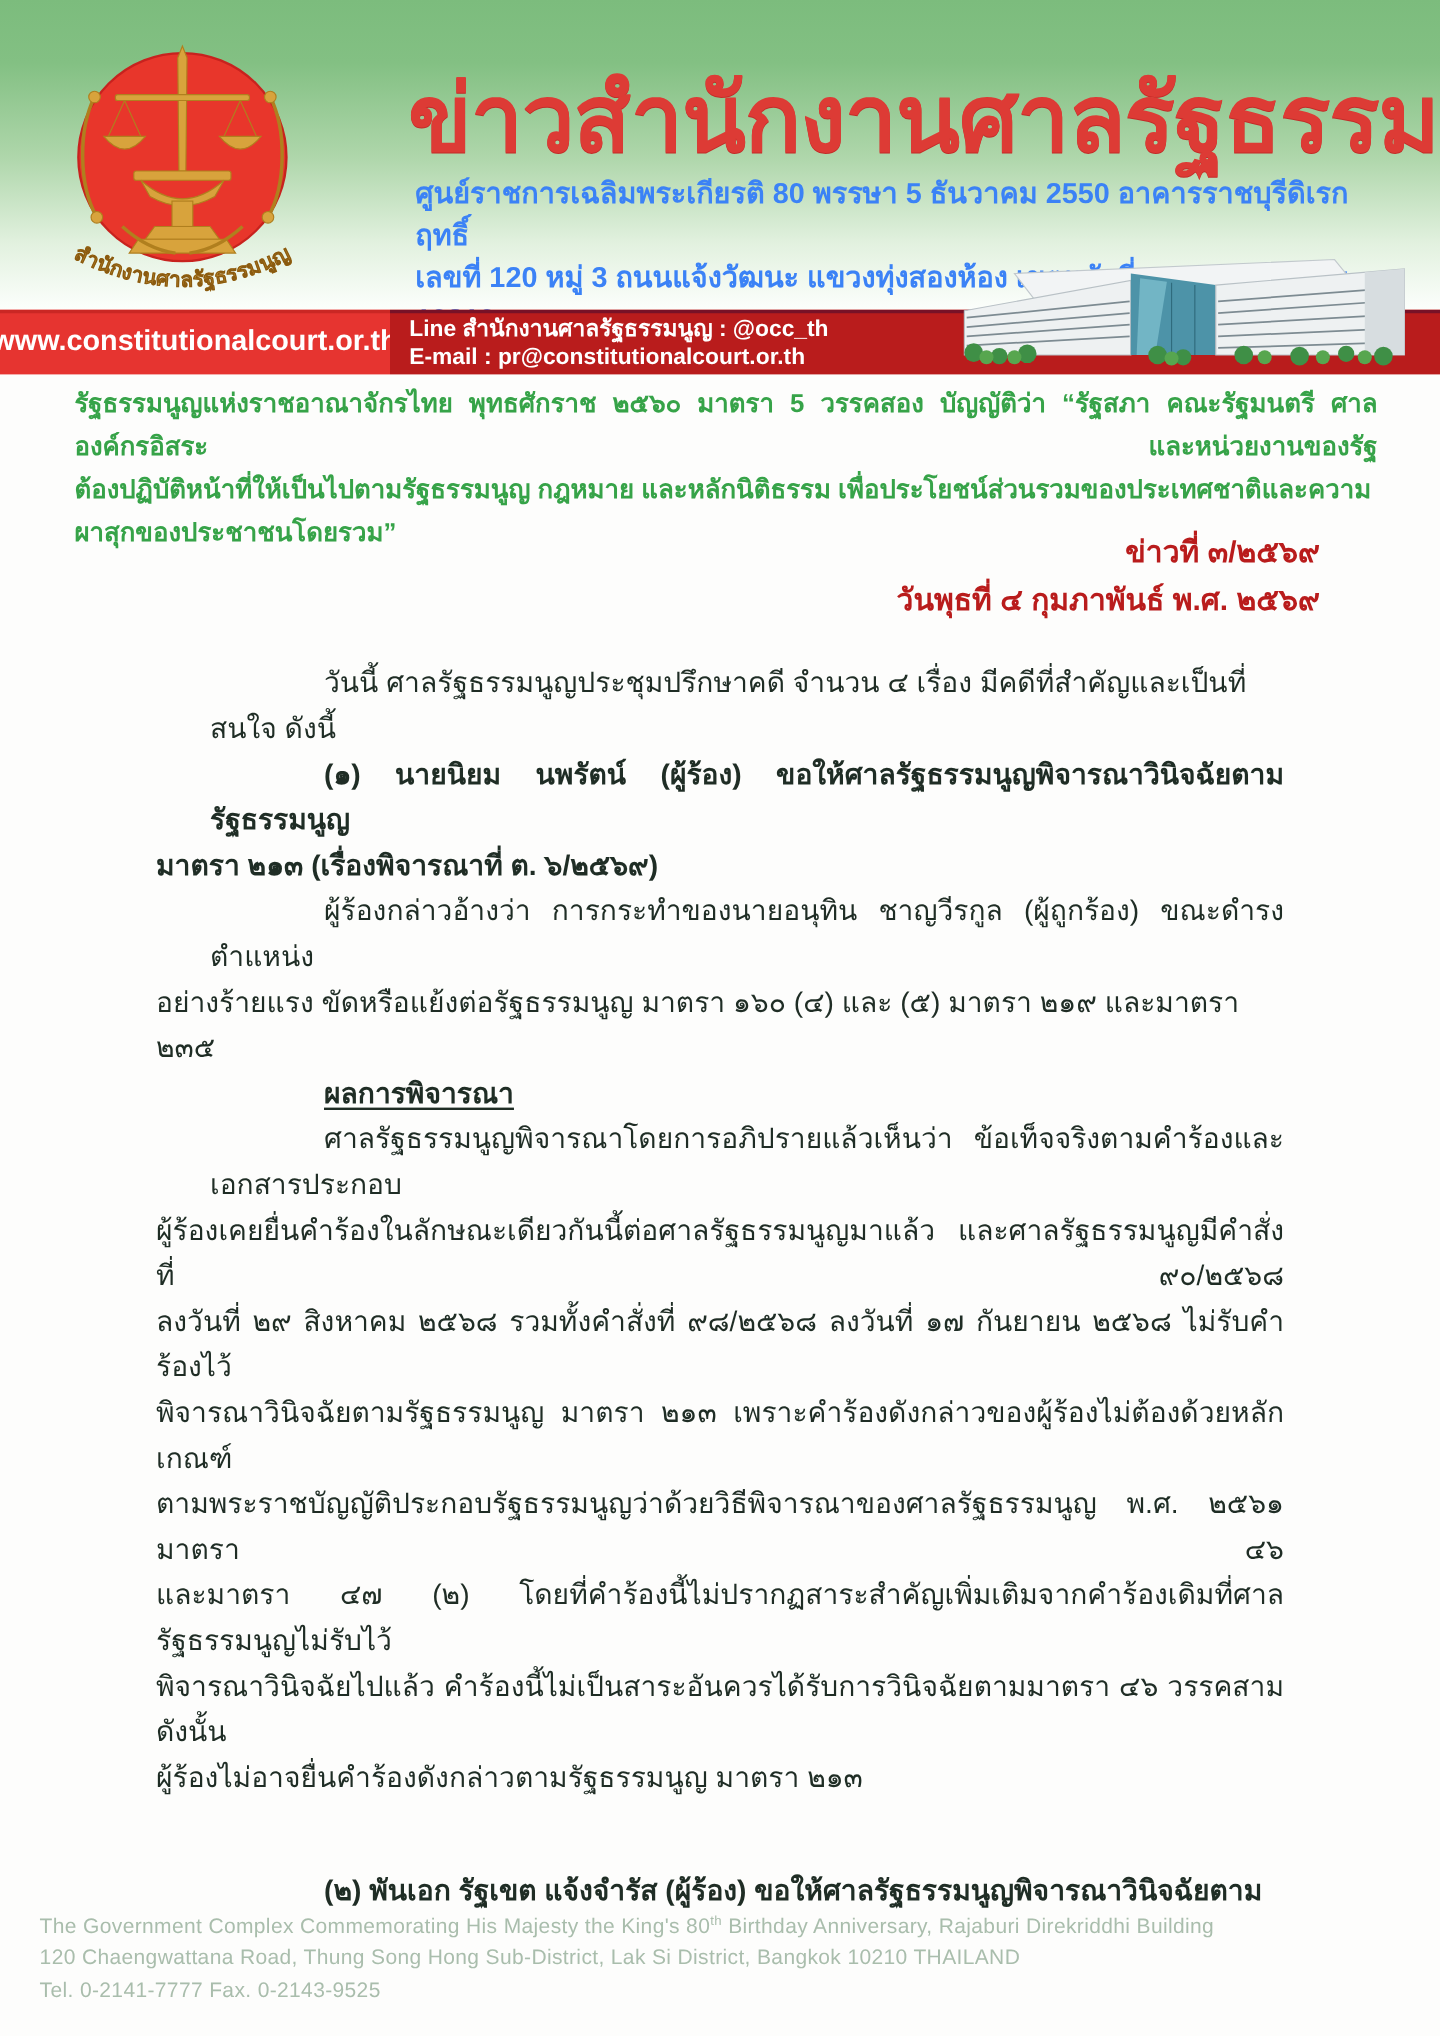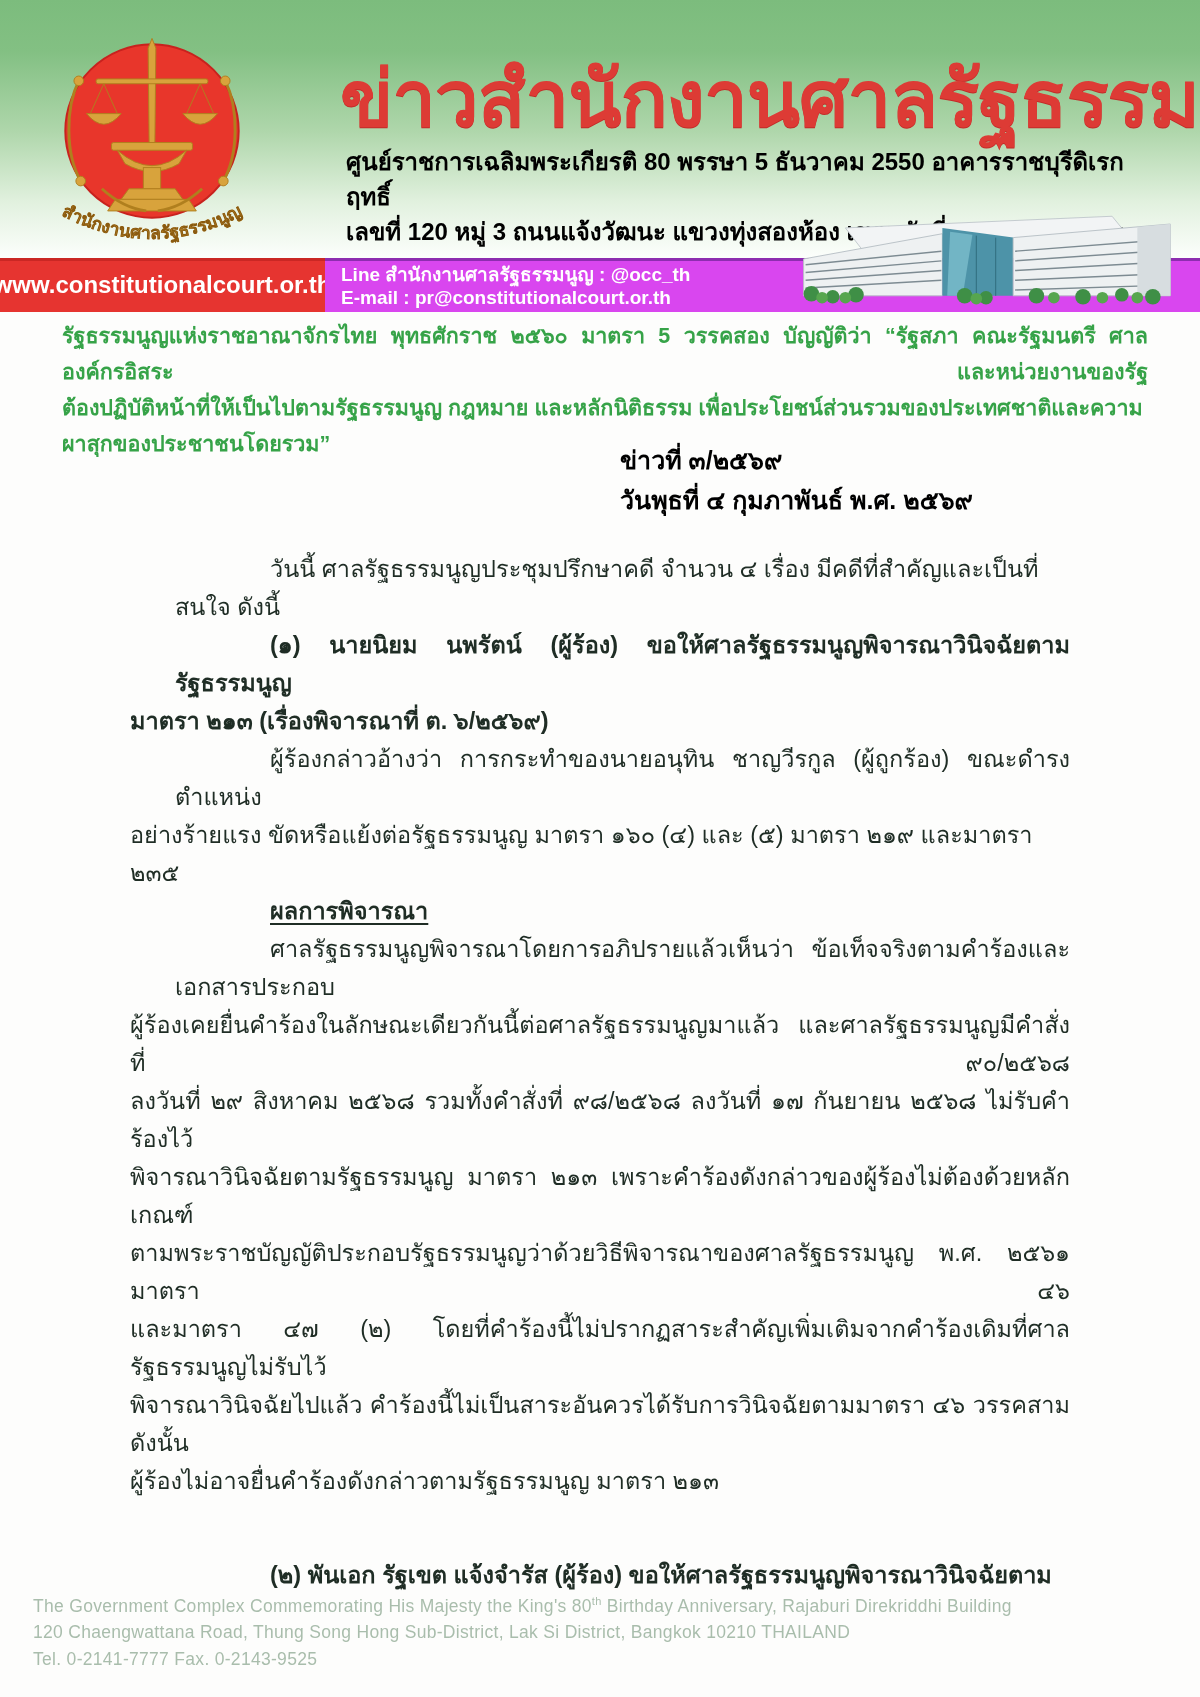--- a/index.html
+++ b/index.html
@@ -6,37 +6,37 @@
   *{box-sizing:border-box;font-family:"Liberation Sans","DejaVu Sans",sans-serif;}
   .page{position:relative;width:1200px;height:1697px;background:#fdfdfc;margin:0 auto;overflow:hidden;}
 
   
   .hdr{position:absolute;top:0;left:0;width:1200px;height:312px;}
   .hdr-green{position:absolute;top:0;left:0;width:100%;height:260px;
     background:linear-gradient(180deg,#7cbc7d 0%,#83c083 20%,#aed6aa 50%,#e2f1df 78%,#fdfffd 100%);}
   .hdr-title{position:absolute;left:340px;top:36px;width:830px;font-size:78px;font-weight:700;
     color:#dd3b35;white-space:nowrap;letter-spacing:-1px;text-shadow:0 1px 0 #c32b28;}
   .hdr-addr{position:absolute;left:346px;top:144px;width:780px;font-size:24px;line-height:35px;
-    color:#000000;font-weight:600;}
+    color:#3b82f6;font-weight:600;}
   .hdr-bar{position:absolute;top:258px;left:0;width:100%;height:54px;display:flex;}
   .bar-red{width:325px;height:100%;background:#e63430;color:#fff;display:flex;align-items:center;
     justify-content:center;font-size:24px;font-weight:700;box-shadow:inset 0 3px 0 rgba(120,0,0,.25);}
-  .bar-blue{flex:1;height:100%;background:#d946ef;color:#fff;padding:5px 0 0 16px;
+  .bar-blue{flex:1;height:100%;background:#b91c1c;color:#fff;padding:5px 0 0 16px;
     font-size:19px;line-height:23px;font-weight:700;box-shadow:inset 0 3px 0 rgba(0,0,60,.35);}
   .emblem{position:absolute;left:46px;top:24px;width:212px;height:238px;}
   .building{position:absolute;left:792px;top:208px;width:388px;height:98px;}
 
   
   .disclaimer{position:absolute;left:62px;top:318px;width:1086px;color:#36a348;
     font-size:21.5px;line-height:36px;font-weight:600;}
   .disc1{text-align:justify;text-align-last:justify;}
 
   
-  .meta{position:absolute;left:620px;top:440px;width:480px;text-align:left;
-    font-size:25px;line-height:40px;font-weight:700;color:#000000;}
+  .meta{position:absolute;left:620px;top:440px;width:480px;text-align:right;
+    font-size:25px;line-height:40px;font-weight:700;color:#b91c1c;}
 
   
   .docbody{position:absolute;left:130px;top:550px;width:940px;color:#1f2d25;
     font-size:23.5px;line-height:38px;}
   .ln{min-height:38px;}
   .ind{text-indent:95px;margin-left:45px;}
   .b{font-weight:700;}
   .u{text-decoration:underline;text-underline-offset:4px;}
   .j{text-align:justify;text-align-last:justify;}
   .gap{margin-top:56px;}

